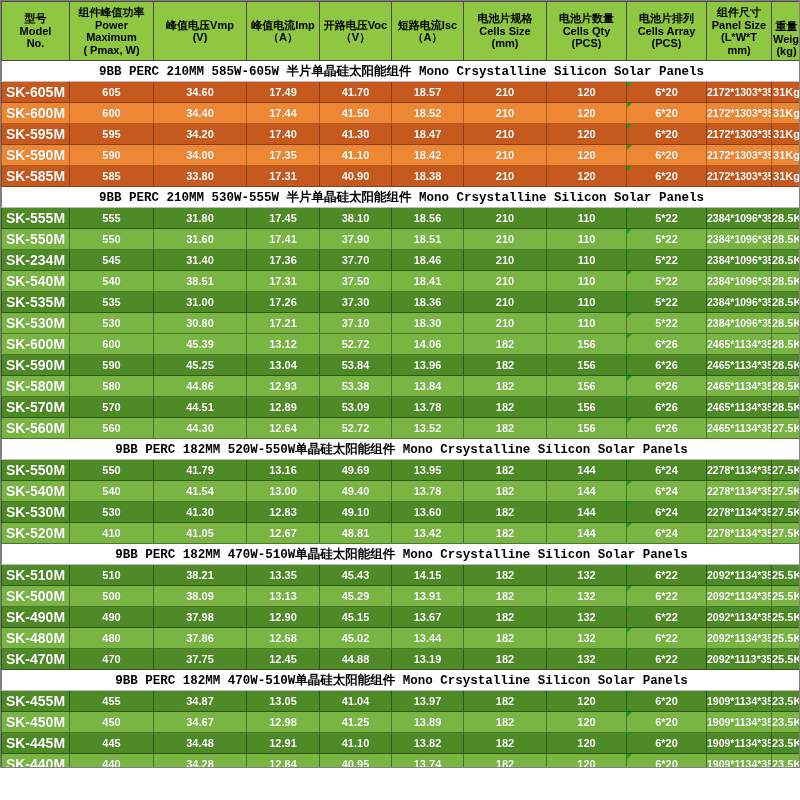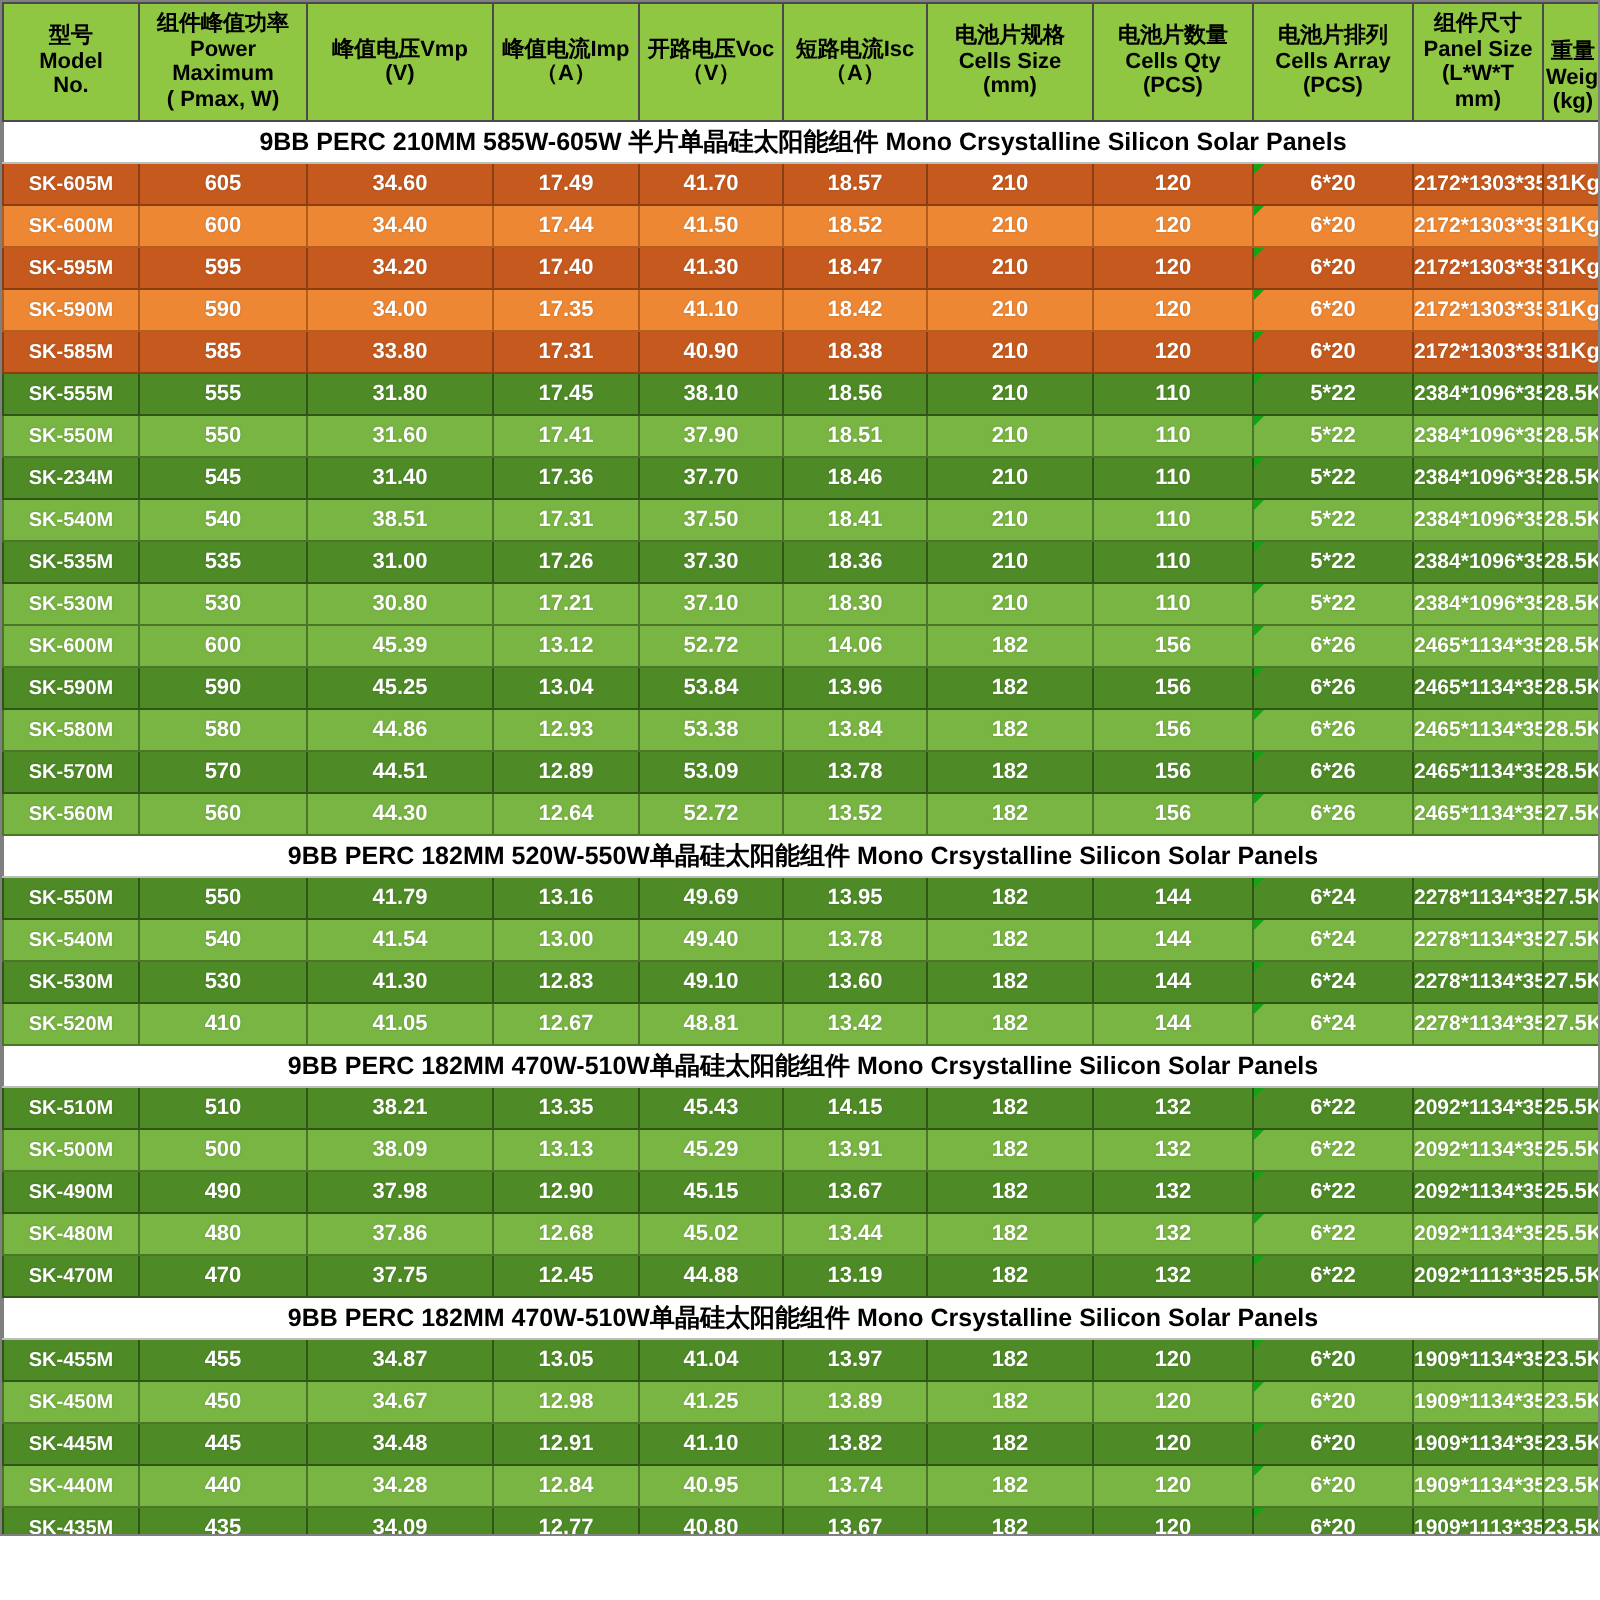--- a/index.html
+++ b/index.html
@@ -34,37 +34,38 @@
     border-left:1px solid #808080;
     border-right:1px solid #808080;
     border-top:1px solid #bdbdbd;
     border-bottom:1px solid #bdbdbd;
     text-align:center;
     font-size:12.5px;
     font-weight:bold;
     color:#000000;
     height:20px;
     letter-spacing:0px;
+    font-family:Liberation Mono, monospace;
   }
 
   
   tr.row td{
     border:1px solid #5c3a1e;
     text-align:center;
     vertical-align:middle;
     font-size:11px;
     font-weight:bold;
     color:#ffffff;
     height:20px;
     position:relative;
     overflow:hidden;
     white-space:nowrap;
     text-shadow:0 0 1px rgba(0,0,0,.25);
   }
-  tr.row td.model{font-size:10px;}
+  tr.row td.model{font-size:14px;}
   tr.row td.panel{font-size:10.5px;}
 
   
   tr.row.or-a td{background:#c65a1e;border-color:#8a3e14;}
   tr.row.or-b td{background:#ed8733;border-color:#b35e1c;}
   
   tr.row.gr-a td{background:#4e8a26;border-color:#2f5616;}
   tr.row.gr-b td{background:#79b543;border-color:#4b7528;}
 
   
@@ -212,20 +213,23 @@
           <td>33.80</td>
           <td>17.31</td>
           <td>40.90</td>
           <td>18.38</td>
           <td>210</td>
           <td>120</td>
           <td class="array">6*20</td>
           <td class="panel">2172*1303*35mm</td>
           <td>31Kg</td>
         </tr>
+        <tr class="sect">
+          <td colspan="11">9BB PERC 210MM 530W-555W 半片单晶硅太阳能组件 Mono Crsystalline Silicon Solar Panels</td>
+        </tr>
         <tr class="row gr-a">
           <td class="model">SK-555M</td>
           <td>555</td>
           <td>31.80</td>
           <td>17.45</td>
           <td>38.10</td>
           <td>18.56</td>
           <td>210</td>
           <td>110</td>
           <td class="array">5*22</td>

